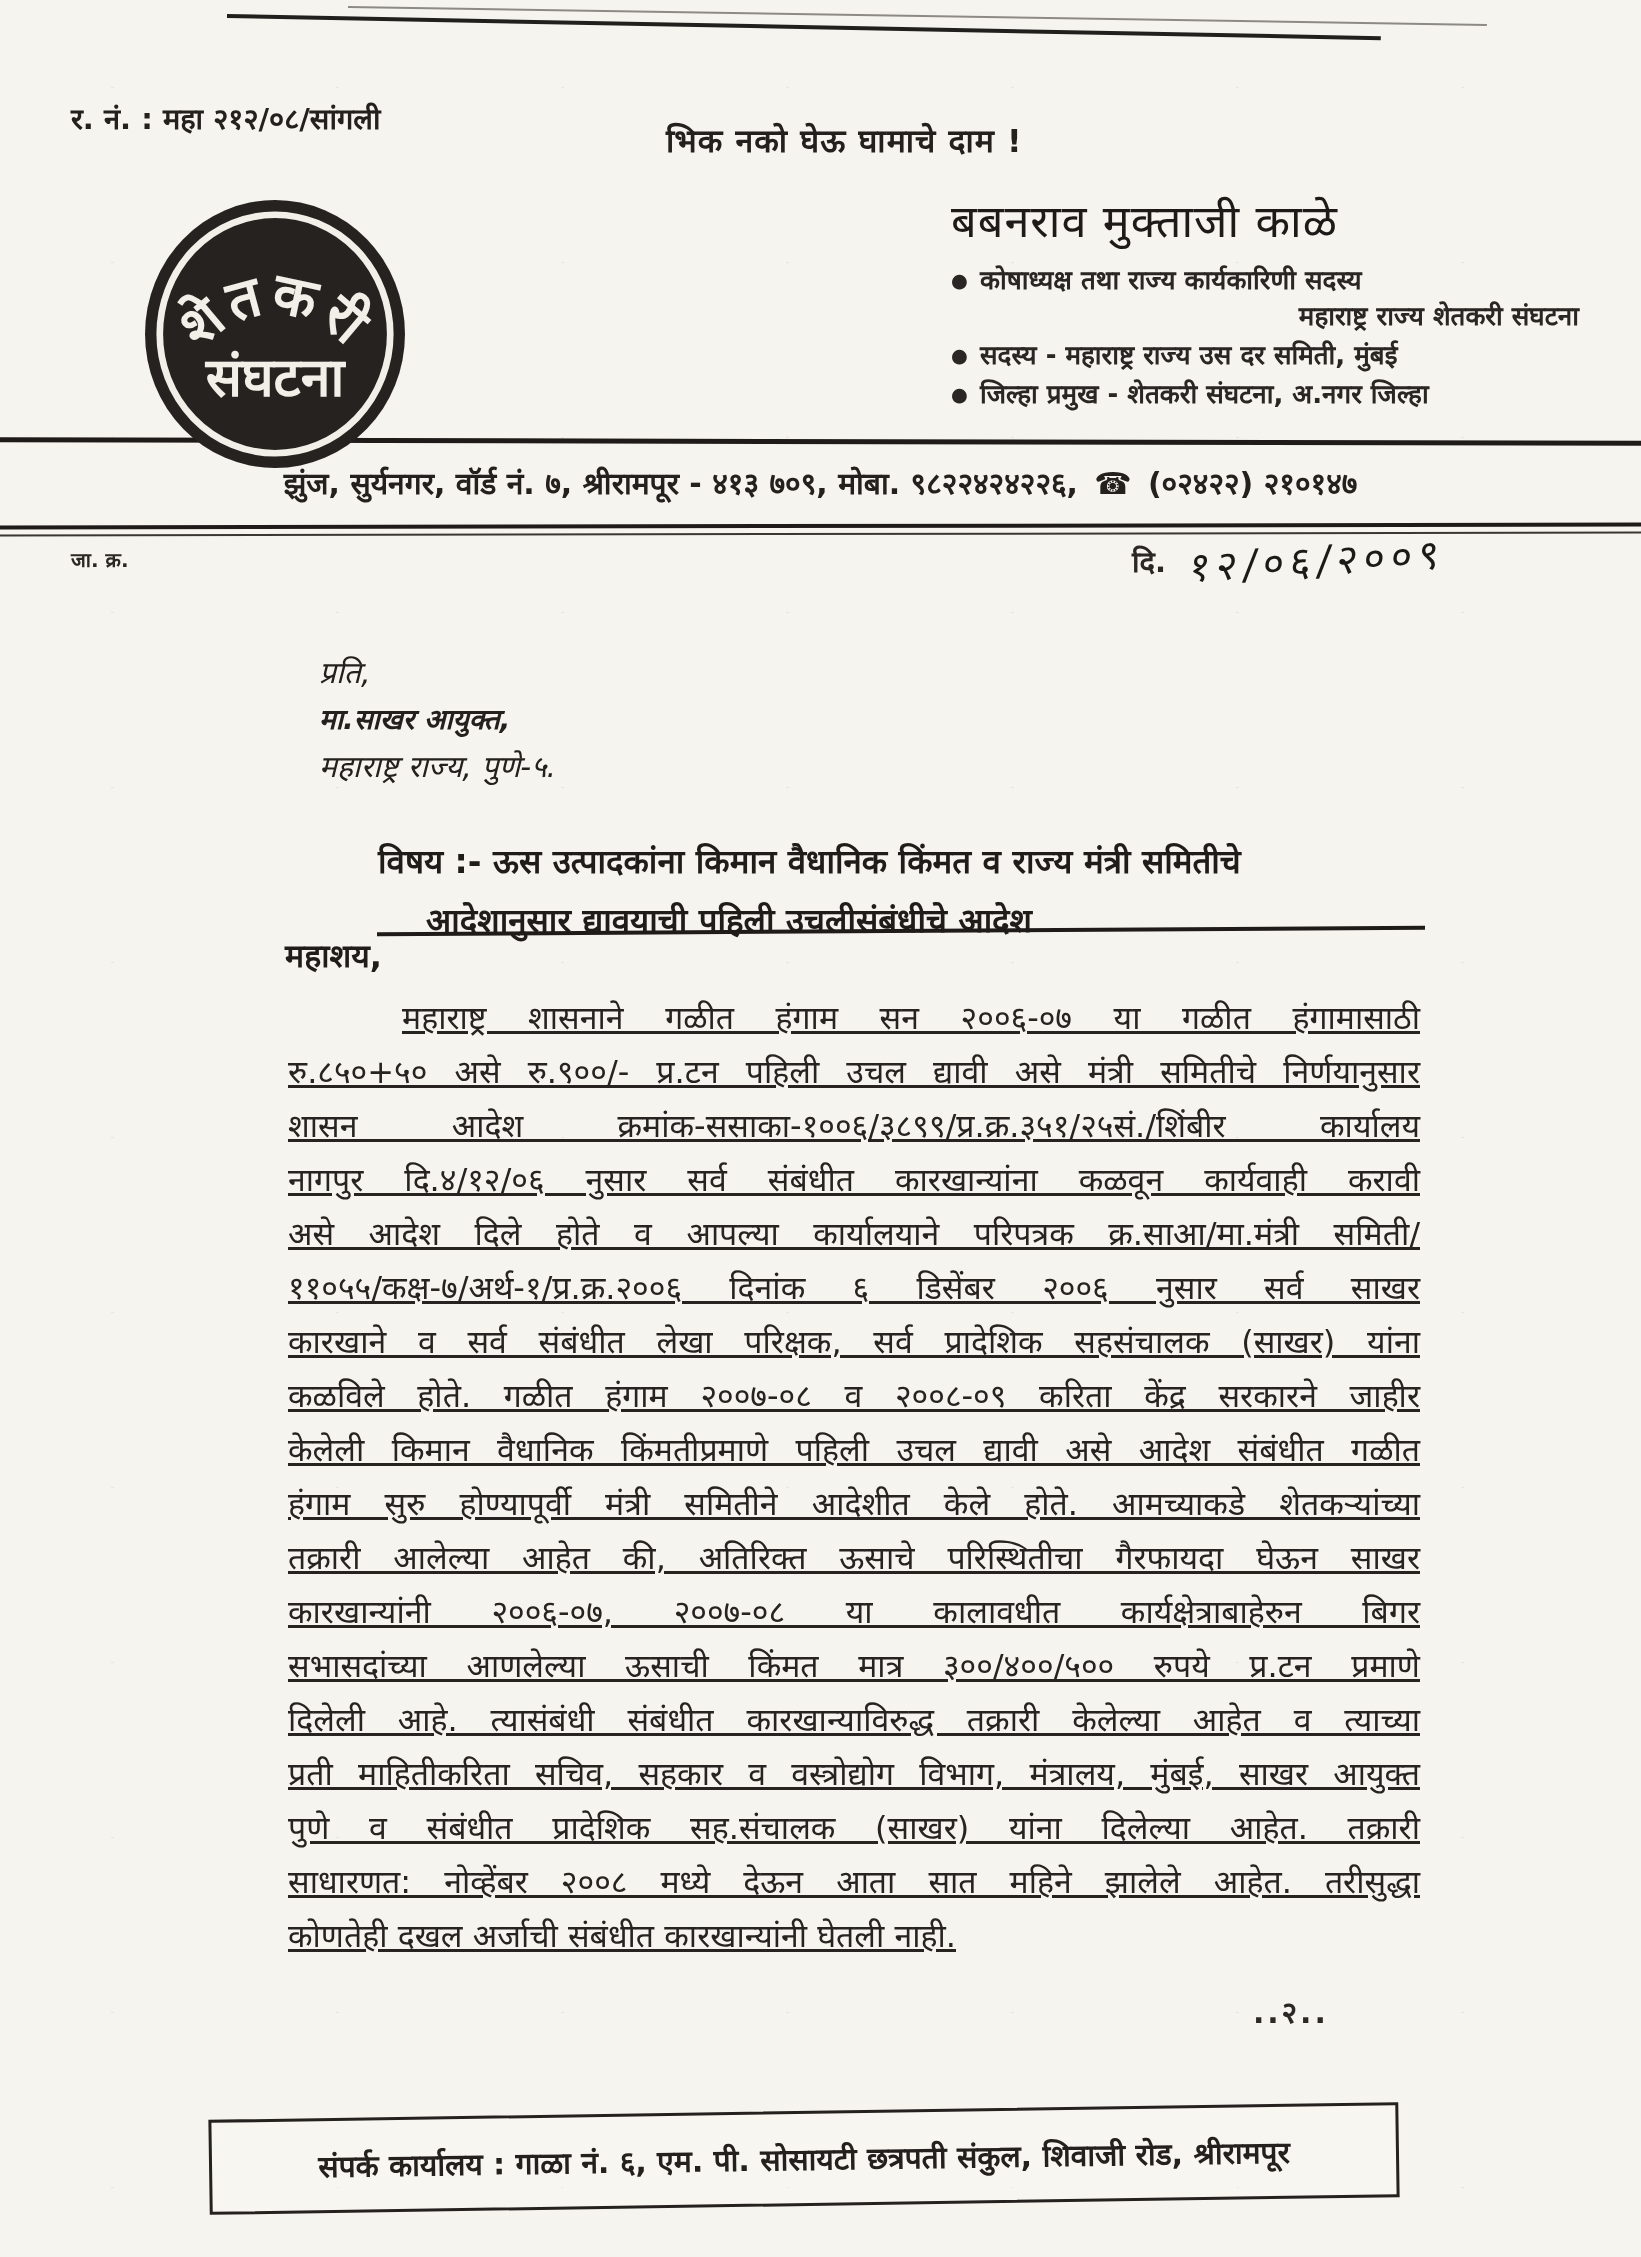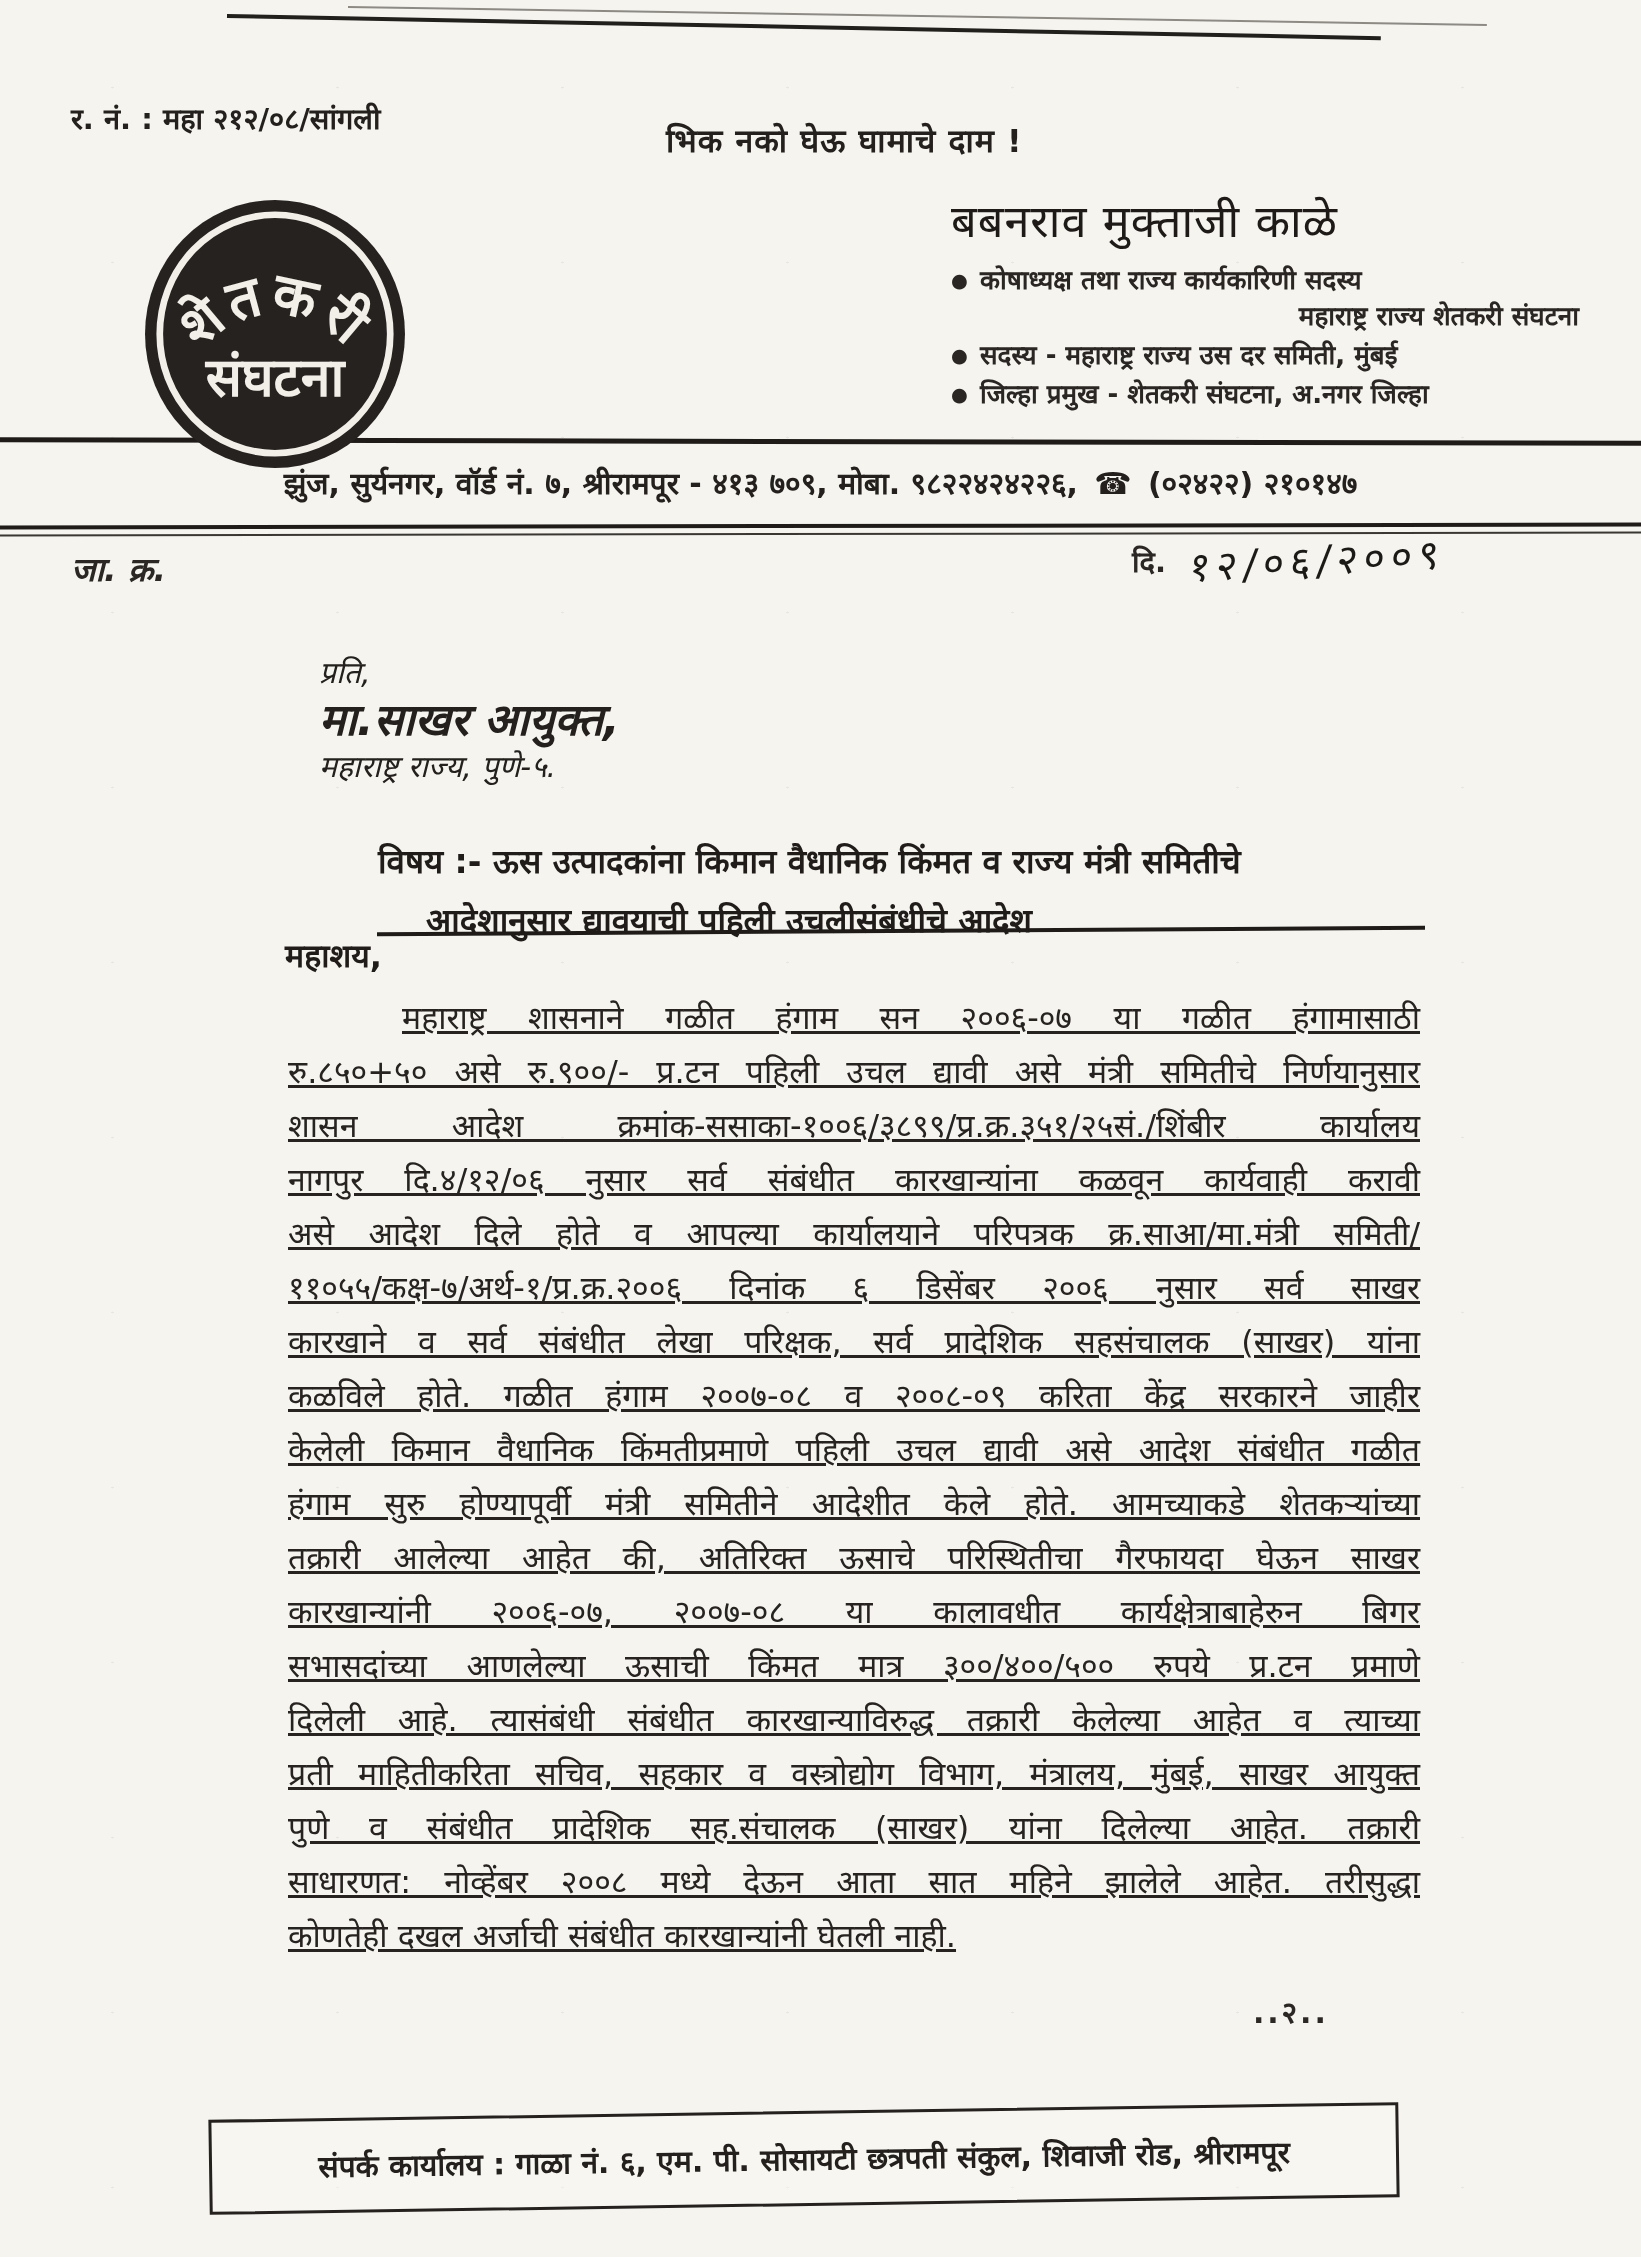--- a/index.html
+++ b/index.html
@@ -43,29 +43,29 @@
     background: #1e1b19; transform: rotate(0.12deg);
   }
   .address-row {
     position: absolute; left: 0; top: 462px; width: 1641px;
     text-align: center; font-size: 30px; font-weight: bold; color: #23201d;
     white-space: nowrap;
   }
   .rule-dbl-1 { position: absolute; left: 0; top: 524px; width: 1641px; height: 3.9px; background: #1e1b19; transform: rotate(-0.1deg); }
   .rule-dbl-2 { position: absolute; left: 0; top: 533px; width: 1641px; height: 1.9px; background: #3a3733; transform: rotate(-0.1deg); }
 
-  .outward-no { position: absolute; left: 71px; top: 546px; font-size: 33px; font-weight: bold; font-style: italic; }
+  .outward-no { position: absolute; left: 71px; top: 546px; font-size: 20px; font-weight: bold; }
   .date-block { position: absolute; left: 1132px; top: 541px; font-size: 29px; font-weight: bold; display: flex; align-items: flex-start; }
   .date-value {
     margin-left: 23px; font-size: 41px; font-weight: normal; color: #1c1a17;
     transform: rotate(-3deg) skewX(-8deg); letter-spacing: 5.8px; line-height: 41px;
   }
 
   .recipient { position: absolute; left: 319px; top: 649px; font-size: 30px; line-height: 47px; color: #23201d; font-style: italic; }
-  .recipient .r-name { font-weight: bold; font-size: 44px; }
+  .recipient .r-name { font-weight: bold; font-size: 28px; }
 
   .subject { position: absolute; left: 378px; top: 838px; width: 1052px; font-size: 33px; font-weight: bold; color: #1f1c1a; }
   .subject-line2 { margin-left: 48px; margin-top: 13.5px; }
   .subject-underline {
     position: absolute; left: 377px; top: 929px; width: 1048px; height: 3.9px;
     background: #1e1b19; transform: rotate(-0.35deg);
   }
   .salutation { position: absolute; left: 285px; top: 933px; font-size: 32px; font-weight: bold; color: #1f1c1a; }
 
   .letter-body {

